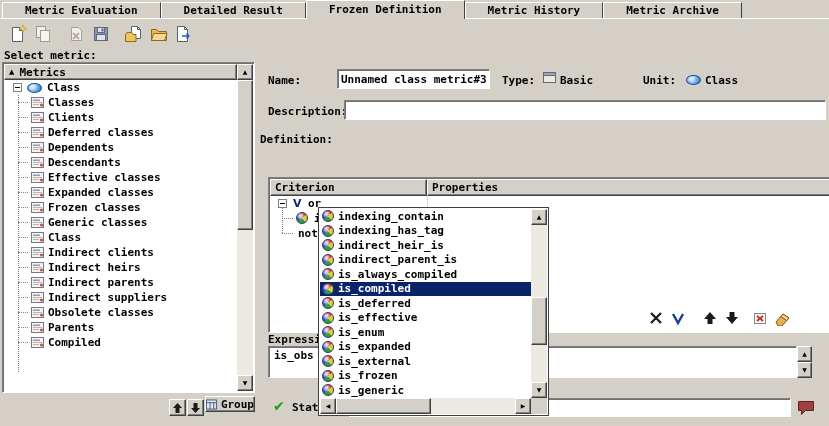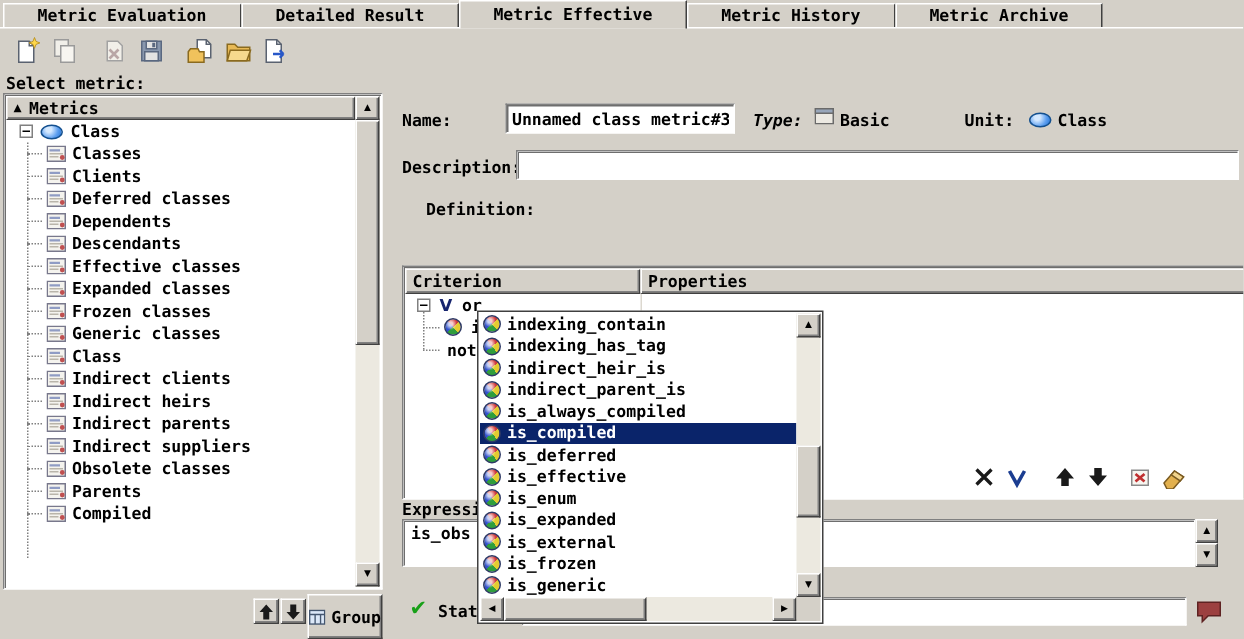--- a/index.html
+++ b/index.html
@@ -53,21 +53,21 @@
        background:radial-gradient(circle at 35% 30%,#d5e9ff 0 18%,#5d9ff0 60%,#1f6fd0);}
   .sphere{width:12px;height:12px;border-radius:50%;display:inline-block;flex:none;border:1px solid #2e3a66;
        background:radial-gradient(circle at 35% 30%,rgba(255,255,255,.75) 0 14%,rgba(255,255,255,0) 42%),
                   conic-gradient(from -40deg,#d23c3c 0 25%,#e3cc31 0 50%,#2f9e3c 0 75%,#3353cc 0 100%);}
   .or-ic{font:700 11px "DejaVu Sans",sans-serif;color:#16246e;}
 
   
   .mini-btn{position:absolute;width:17px;height:17px;display:flex;align-items:center;justify-content:center;}
   .up-btn{left:169px;top:399px;}
   .down-btn{left:187px;top:399px;}
-  .group-btn{position:absolute;left:205px;top:396px;width:50px;height:30px;display:flex;align-items:center;justify-content:center;gap:4px;font:inherit;}
+  .group-btn{position:absolute;left:205px;top:396px;width:50px;height:16px;display:flex;align-items:center;justify-content:center;gap:4px;font:inherit;}
 
   
   .field{position:absolute;font:inherit;padding:0 3px;background:#fff;outline:none;
        border:1px solid;border-color:#808080 #fff #fff #808080;box-shadow:inset 1px 1px 0 #6e6e6e;}
   .name-field{left:337px;top:69px;width:153px;height:20px;}
   .desc-field{left:344px;top:100px;width:482px;height:20px;}
   .status-field{left:348px;top:398px;width:443px;height:19px;}
   .type-ic{position:absolute;left:543px;top:72px;}
 
   
@@ -106,21 +106,21 @@
 </style>
 </head>
 <body>
 
 <div class="app">
 
   <div class="tab-underline"></div>
   <div class="tabbar">
       <div class="tab">Metric Evaluation</div>
       <div class="tab">Detailed Result</div>
-      <div class="tab active">Metric Effective</div>
+      <div class="tab active">Frozen Definition</div>
       <div class="tab">Metric History</div>
       <div class="tab">Metric Archive</div>
     </div>
 
   <div class="toolbar">
     <button class="tbtn">
         <svg width="20" height="20" viewBox="0 0 20 20">
           <path d="M4.5 3.5h7l3 3v11h-10z" fill="#fff" stroke="#5a6270"></path>
           <path d="M11.5 3.5v3h3" fill="none" stroke="#5a6270"></path>
           <path d="M15 1l1 2.6 2.6 1-2.6 1L15 8.2 14 5.6 11.4 4.6 14 3.6z" fill="#ffd84a" stroke="#b8901f" stroke-width="0.6"></path>
@@ -330,34 +330,34 @@
   <button class="group-btn raised">
     <svg width="12" height="11" viewBox="0 0 12 11">
         <rect x="0.5" y="0.5" width="11" height="10" fill="#dce8f8" stroke="#44566f"></rect>
         <path d="M0.5 3.5h11M4.5 3.5v7M8.5 3.5v7" stroke="#44566f" fill="none"></path>
       </svg>
     <span>Group</span>
   </button>
 
   <div class="lbl" style="left:268px;top:74px;">Name:</div>
   <input class="field name-field" value="Unnamed class metric#3" style="">
-  <div class="lbl" style="left:502px;top:74px;font-style:italic;">Type:</div>
+  <div class="lbl" style="left:502px;top:74px;">Type:</div>
   <span class="type-ic"><svg width="13" height="11" viewBox="0 0 13 11">
         <rect x="0.5" y="0.5" width="12" height="10" fill="#ece9e2" stroke="#6a6a6a"></rect>
         <rect x="0.5" y="0.5" width="12" height="3" fill="#98a6ba" stroke="#6a6a6a"></rect>
       </svg></span>
   <div class="lbl" style="left:560px;top:74px;">Basic</div>
   <div class="lbl" style="left:643px;top:74px;">Unit:</div>
   <span class="bubble" style="position:absolute;left:686px;top:75px;"></span>
   <div class="lbl" style="left:705px;top:74px;">Class</div>
 
   <div class="lbl" style="left:268px;top:105px;">Description:</div>
   <input class="field desc-field" value="" style="">
 
-  <div class="lbl" style="left:284px;top:133px;">Definition:</div>
+  <div class="lbl" style="left:260px;top:133px;">Definition:</div>
   <div class="def-table sunken">
     <div class="def-header">
       <div class="def-col crit">Criterion</div>
       <div class="def-col props">Properties</div>
     </div>
     <div class="col-sep"></div>
     <div class="def-row r0">
       <span class="minus pos" style="left:8px;top:3px;"></span>
       <span class="or-ic pos" style="left:23px;top:1px;">V</span>
       <span class="pos" style="left:38px;top:1px;">or</span>

